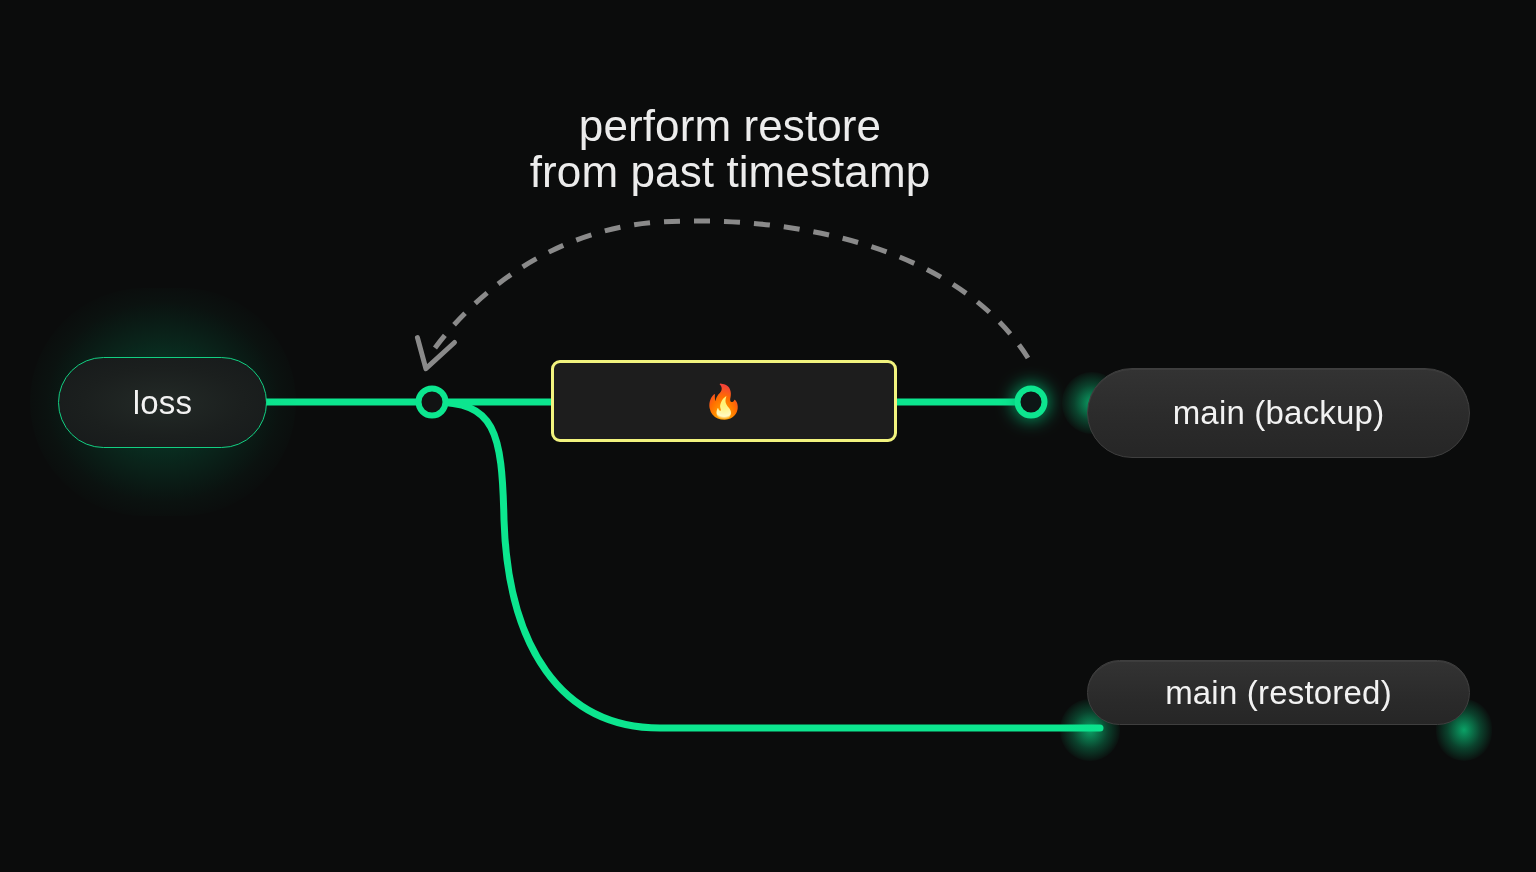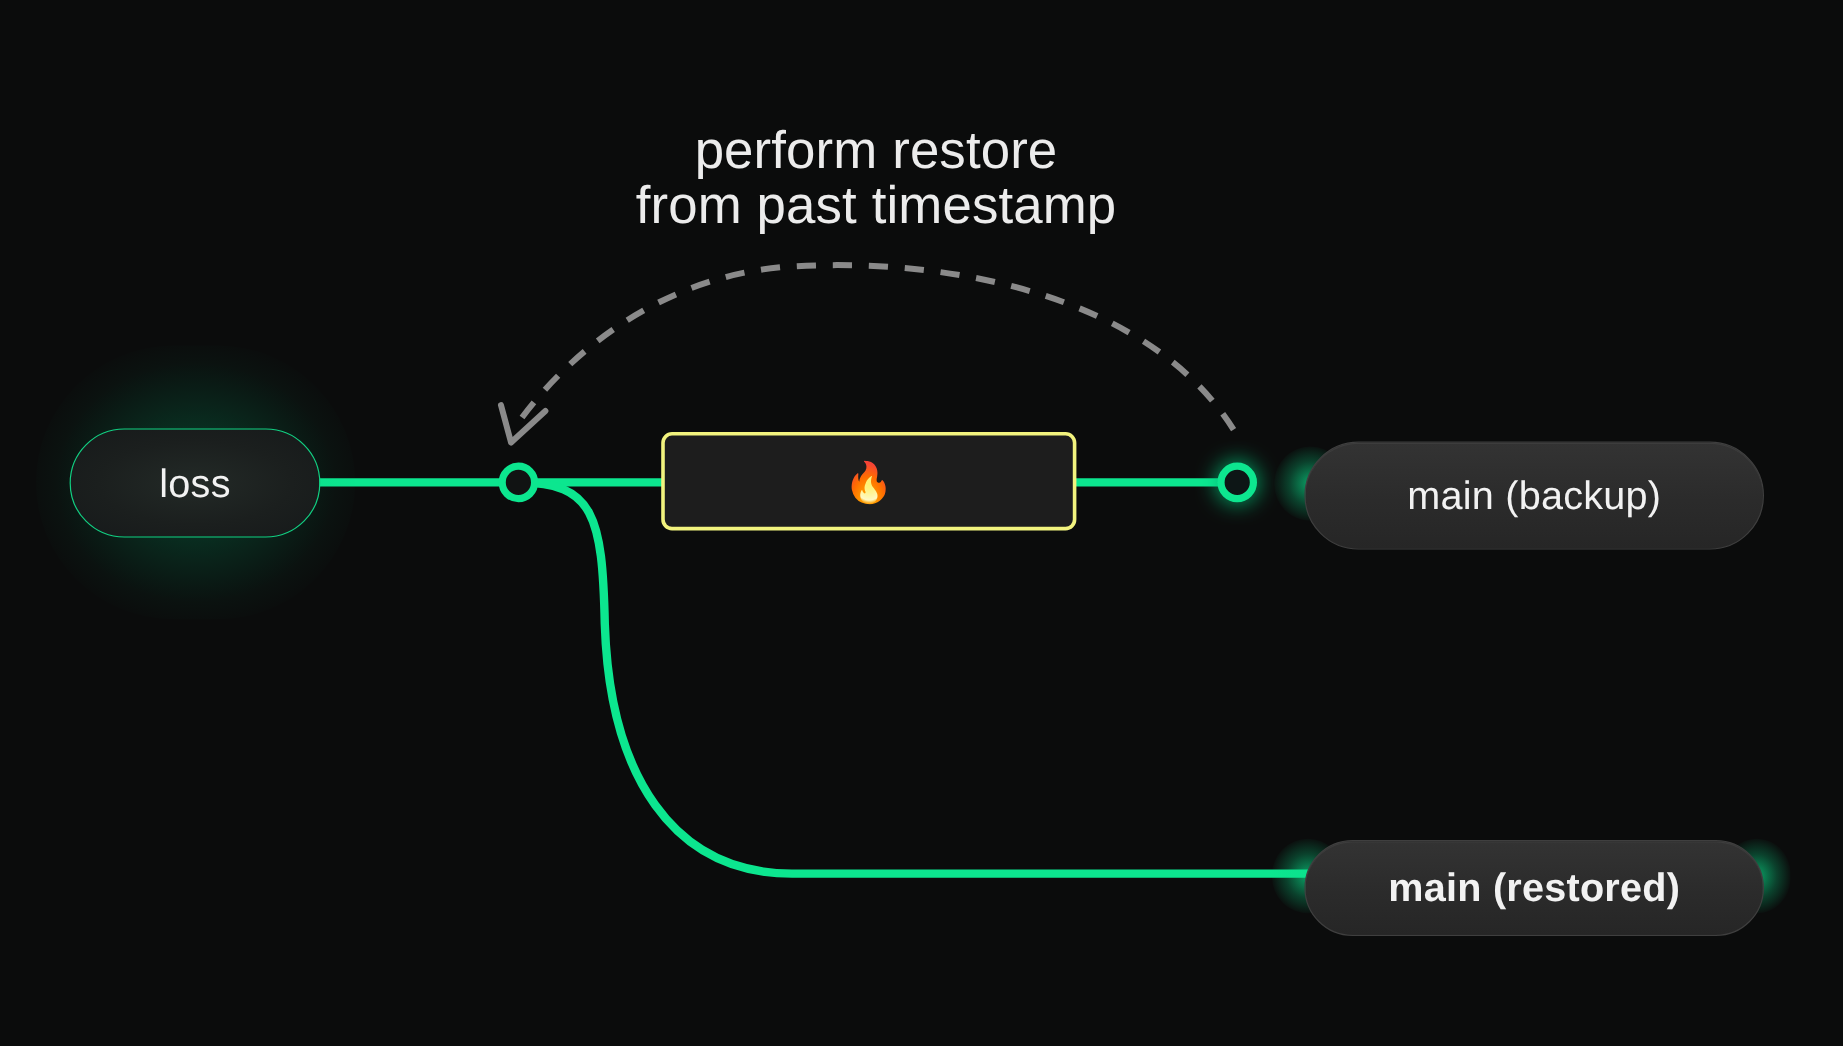--- a/index.html
+++ b/index.html
@@ -156,21 +156,21 @@
   <div class="glow edge-glow" style="left:1436px; top:699px; width:56px; height:62px;"></div>
 
   <div class="node primary" style="left:58px; top:357px; width:209px; height:91px;">
     <span class="node-label">loss</span>
   </div>
 
   <div class="node plain" style="left:1087px; top:356px; width:383px; height:90px;margin-top:12px;">
     <span class="node-label">main (backup)</span>
   </div>
 
-  <div class="node plain" style="left:1087px; top:700px; width:383px; height:80px;font-weight:bold;">
+  <div class="node plain" style="left:1087px; top:660px; width:383px; height:65px;">
     <span class="node-label">main (restored)</span>
   </div>
 
   <div class="event-box" style="left:551px; top:360px; width:346px; height:82px;">
     <span class="event-emoji">🔥</span>
   </div>
 
 </div>
 
 </body></html>

